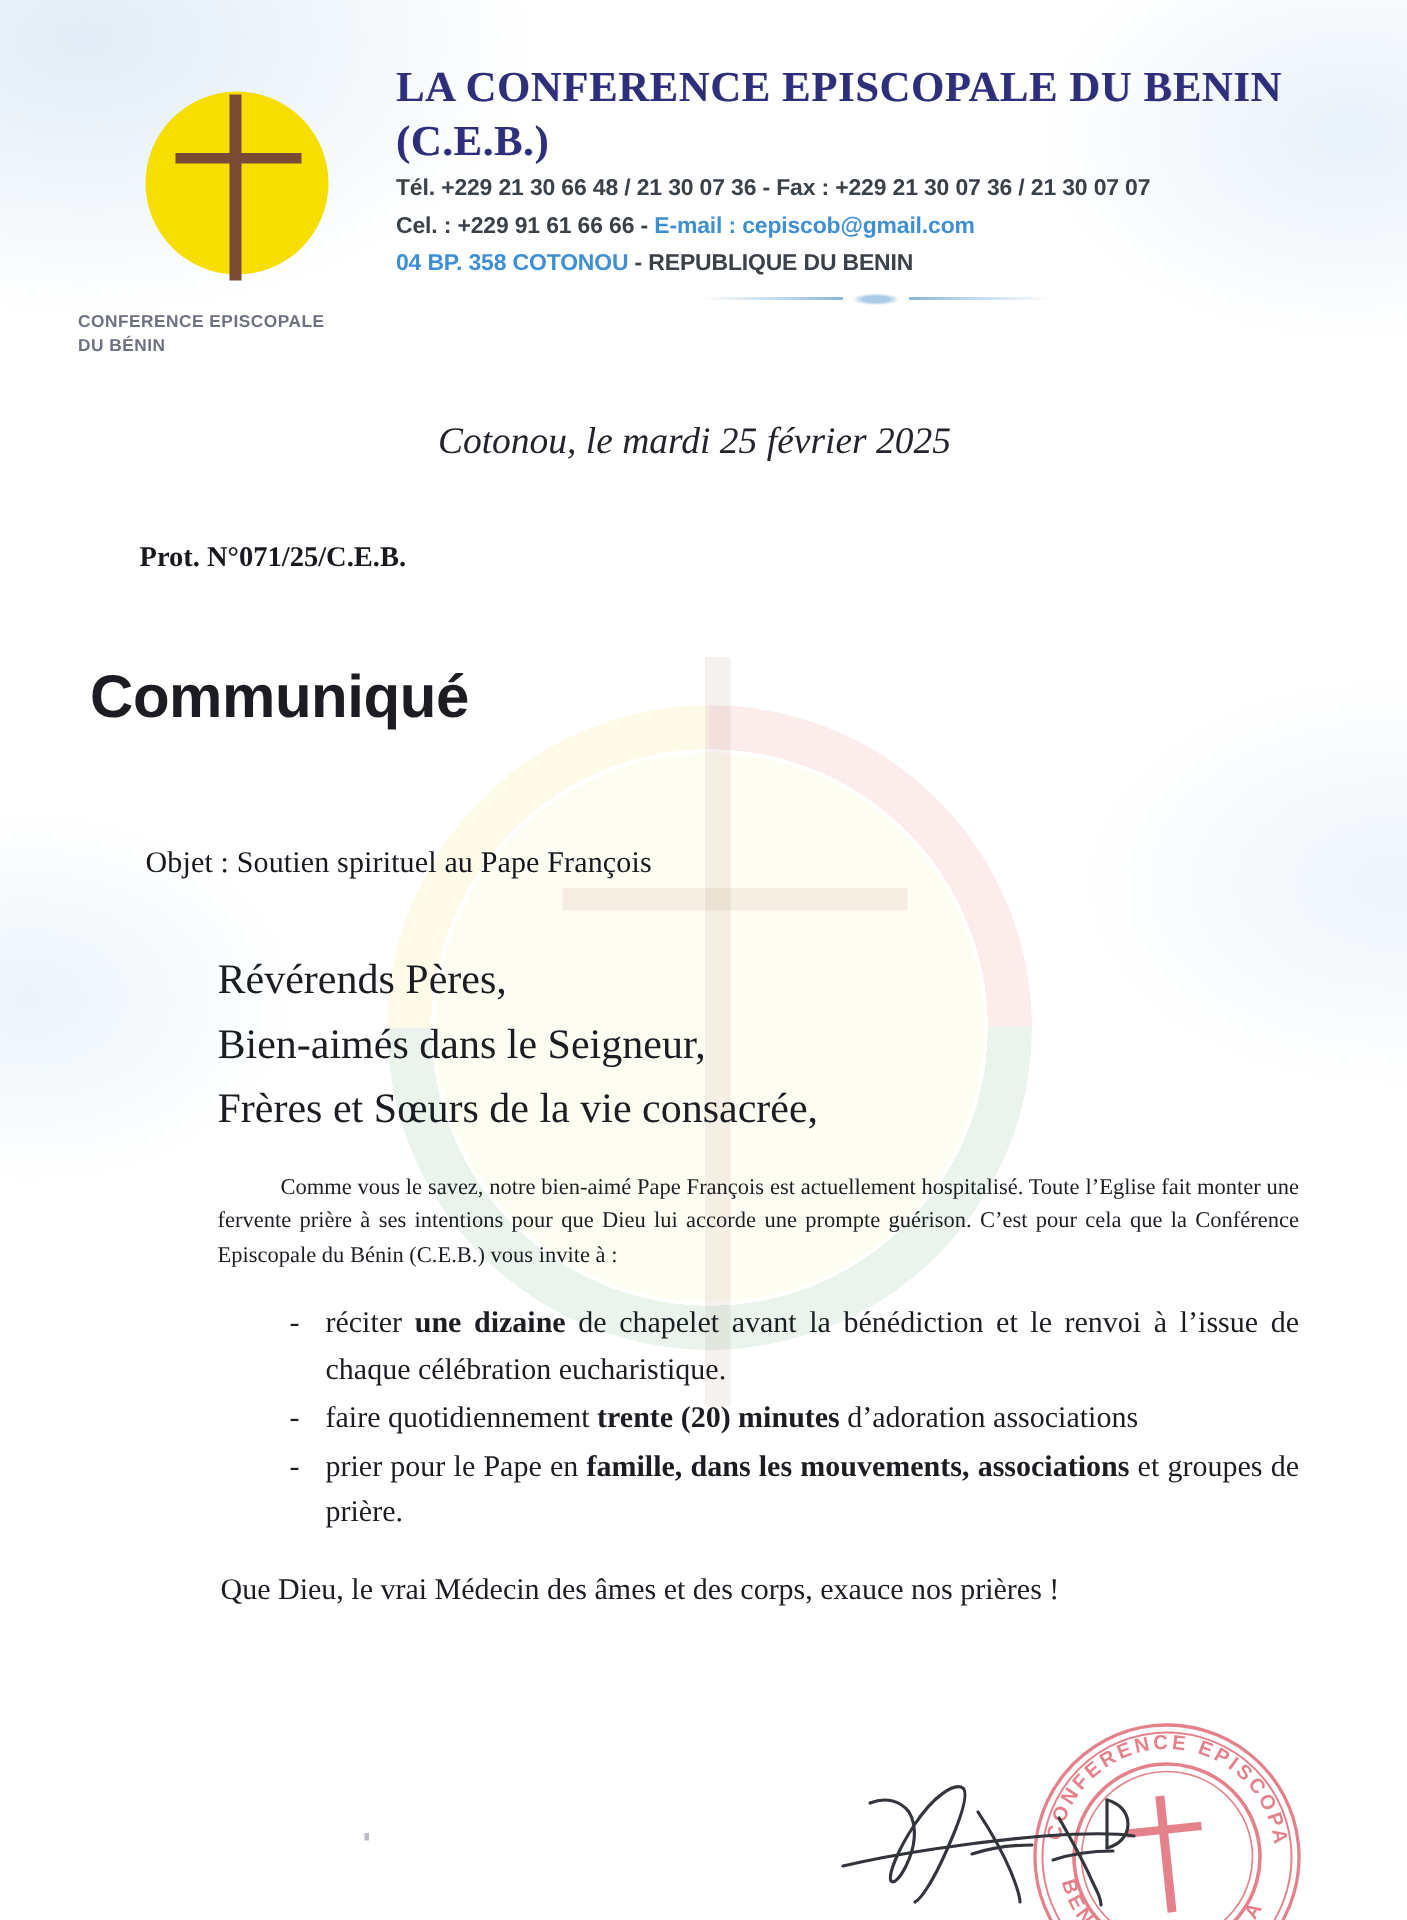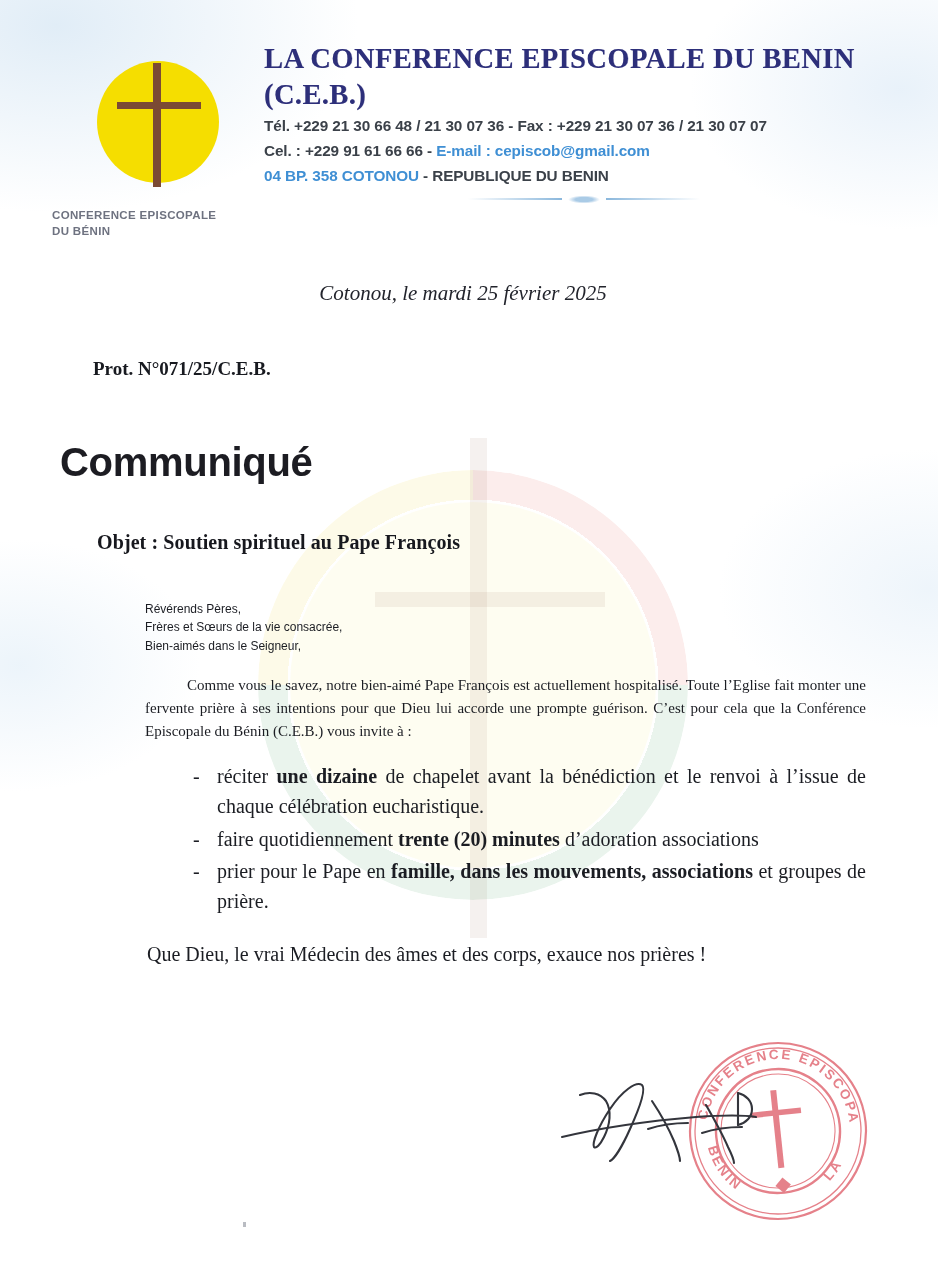--- a/index.html
+++ b/index.html
@@ -191,21 +191,21 @@
     border-radius: 50% / 50%;
     transform: scaleX(1);
     -webkit-mask: radial-gradient(ellipse 50% 50% at 50% 50%, #000 40%, transparent 72%);
             mask: radial-gradient(ellipse 50% 50% at 50% 50%, #000 40%, transparent 72%);
   }
 
   
   .date-line {
     font-family: "Liberation Serif", serif;
     font-style: italic;
-    font-size: 21px;
+    font-size: 25px;
     color: #22242c;
     text-align: center;
     margin-top: 42px;
     padding-right: 12px;
   }
 
   .prot-line {
     font-family: "Liberation Serif", serif;
     font-weight: bold;
     font-size: 19px;
@@ -221,37 +221,37 @@
     font-size: 40px;
     color: #1c1c22;
     text-align: left;
     margin-top: 60px;
     padding-left: 60px;
     letter-spacing: -0.3px;
   }
 
   .subject {
     font-family: "Liberation Serif", serif;
-    font-weight: bold;
+    font-weight: normal;
     font-size: 20px;
     color: #17181e;
-    margin-top: 46px;
+    margin-top: 76px;
     padding-left: 97px;
     letter-spacing: 0.1px;
   }
 
   
   .body-wrap {
     padding: 0 72px 0 145px;
     margin-top: 46px;
   }
 
   .salutation {
-    font-family: Liberation Sans, sans-serif;
-    font-size: 12px;
+    font-family: Liberation Serif, serif;
+    font-size: 28px;
     color: #1b1d23;
     line-height: 1.53;
   }
 
   .para {
     font-family: "Liberation Serif", serif;
     font-size: 15px;
     color: #1b1d23;
     line-height: 1.53;
     text-align: justify;
@@ -379,22 +379,22 @@
     <div class="date-line">Cotonou, le mardi 25 février 2025</div>
     <div class="prot-line">Prot. N°071/25/C.E.B.</div>
 
     <div class="doc-title">Communiqué</div>
     <div class="subject">Objet : Soutien spirituel au Pape François</div>
 
     <div class="body-wrap">
 
       <div class="salutation">
         <div>Révérends Pères,</div>
+        <div>Bien-aimés dans le Seigneur,</div>
         <div>Frères et Sœurs de la vie consacrée,</div>
-        <div>Bien-aimés dans le Seigneur,</div>
       </div>
 
       <p class="para">Comme vous le savez, notre bien-aimé Pape François est actuellement hospitalisé. Toute l’Eglise fait monter une fervente prière à ses intentions pour que Dieu lui accorde une prompte guérison. C’est pour cela que la Conférence Episcopale du Bénin (C.E.B.) vous invite à :</p>
 
       <ul class="bullets">
         <li>
           <span>réciter </span><b>une dizaine</b><span> de chapelet avant la bénédiction et le renvoi à l’issue de chaque célébration eucharistique.</span>
         </li>
         <li>
           <span>faire quotidiennement </span><b>trente (20) minutes</b><span> d’adoration associations</span>

